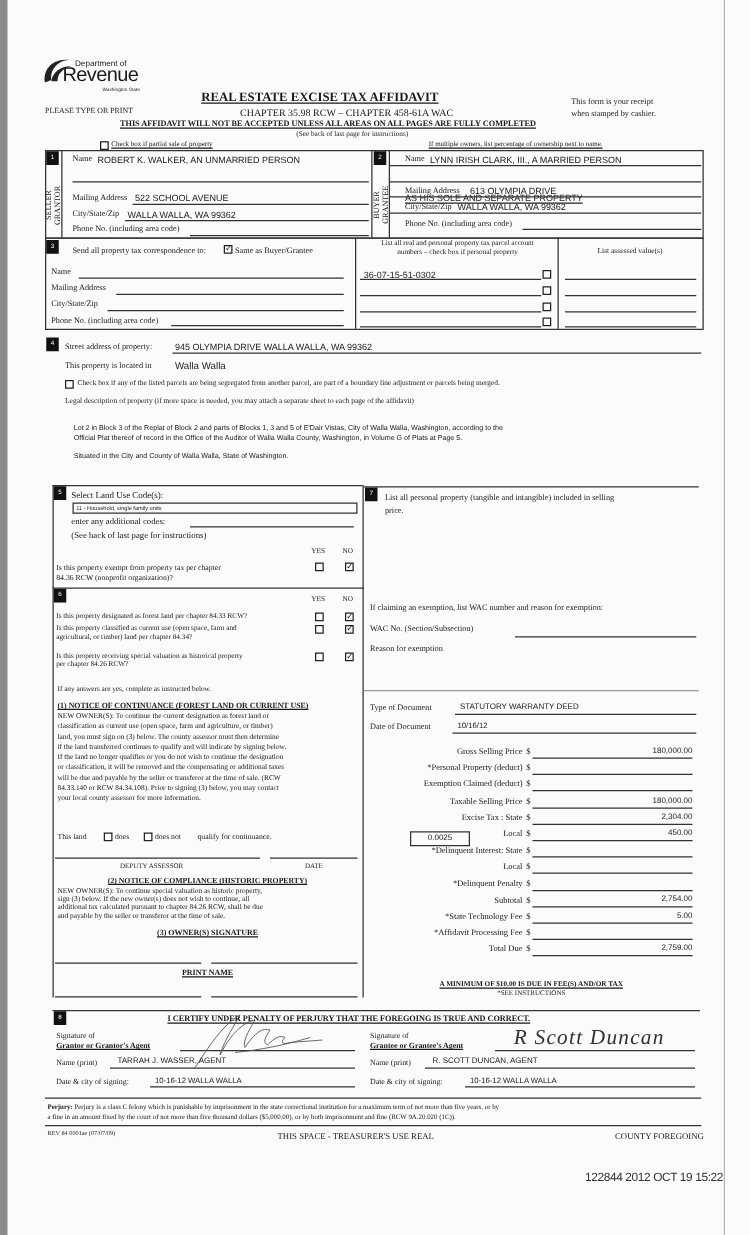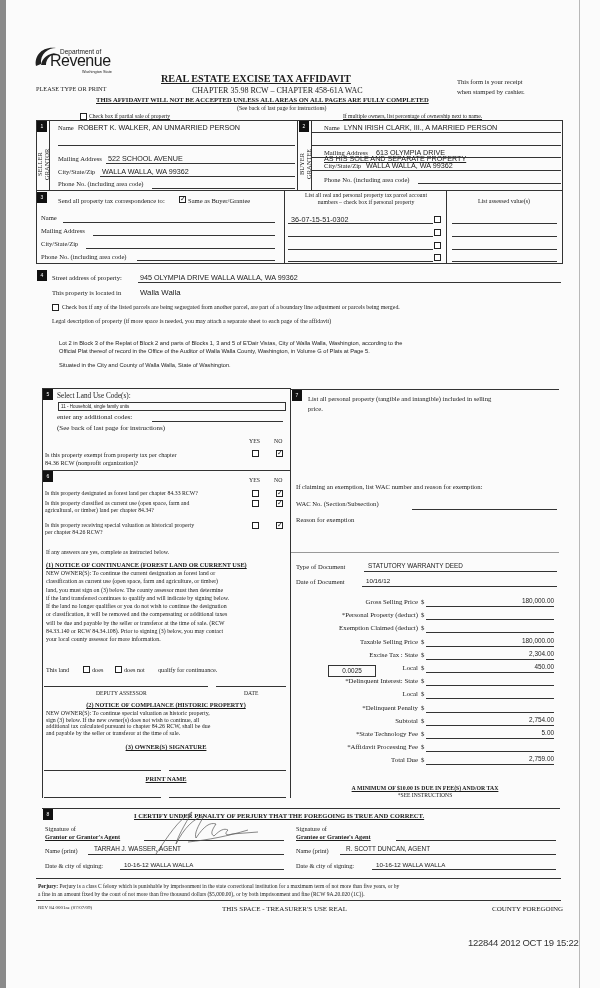--- a/index.html
+++ b/index.html
@@ -298,20 +298,21 @@
   </svg>
   <div class="abs lbl" style="left:39px;top:847px;font-size:6.3px;">Name (print)</div>
   <div class="abs fill" style="left:88px;top:845px;font-size:6.4px;">TARRAH J. WASSER, AGENT</div>
   <div class="uline" style="left:82px;top:854px;width:196px;"></div>
   <div class="abs lbl" style="left:39px;top:862px;font-size:6.3px;">Date &amp; city of signing:</div>
   <div class="abs fill" style="left:118px;top:861px;font-size:6.2px;">10-16-12 WALLA WALLA</div>
   <div class="uline" style="left:114px;top:869px;width:164px;"></div>
 
   <div class="abs lbl" style="left:290px;top:825px;font-size:6.3px;">Signature of</div>
   <div class="abs lbl bold" style="left:290px;top:833px;font-size:6.3px;">Grantee or Grantee's Agent</div>
+  <div class="abs serif" style="left:405px;top:820px;font-size:17px;font-style:italic;color:#333;letter-spacing:1px;">R Scott Duncan</div>
   <div class="uline" style="left:390px;top:840px;width:160px;"></div>
   <div class="abs lbl" style="left:290px;top:847px;font-size:6.3px;">Name (print)</div>
   <div class="abs fill" style="left:340px;top:845px;font-size:6.4px;">R. SCOTT DUNCAN, AGENT</div>
   <div class="uline" style="left:334px;top:854px;width:216px;"></div>
   <div class="abs lbl" style="left:290px;top:862px;font-size:6.3px;">Date &amp; city of signing:</div>
   <div class="abs fill" style="left:370px;top:861px;font-size:6.2px;">10-16-12  WALLA WALLA</div>
   <div class="uline" style="left:366px;top:869px;width:184px;"></div>
 
   <div class="abs" style="left:30px;top:878px;width:525px;height:1.2px;background:#333;"></div>
   <div class="abs" style="left:32px;top:883px;font-size:5.5px;white-space:nowrap;"><b>Perjury:</b><span> Perjury is a class C felony which is punishable by imprisonment in the state correctional institution for a maximum term of not more than five years, or by</span></div>

